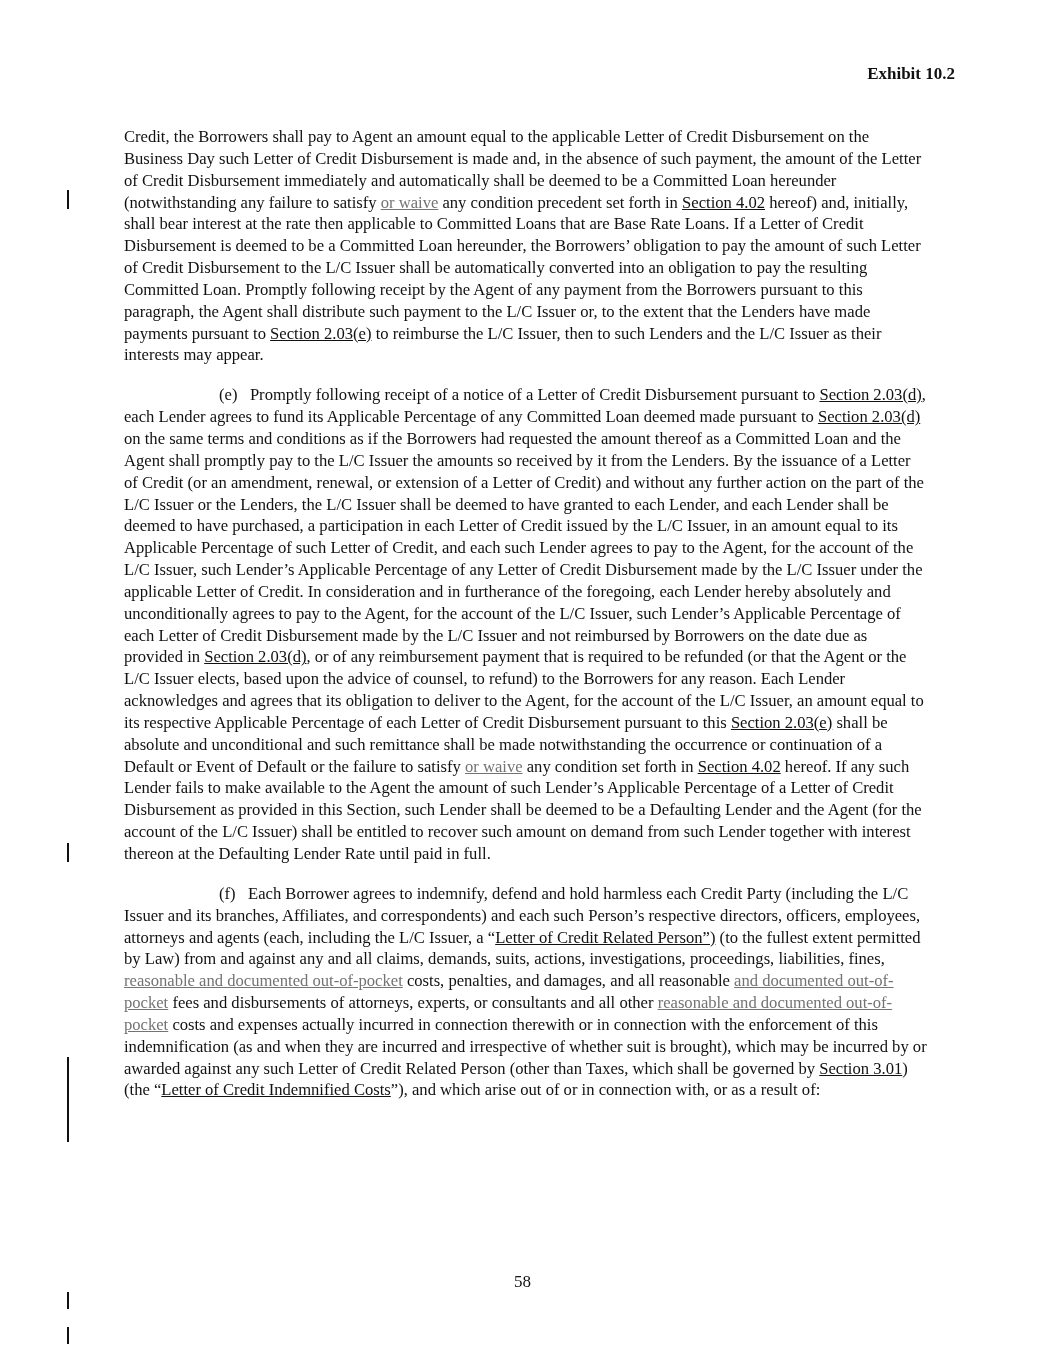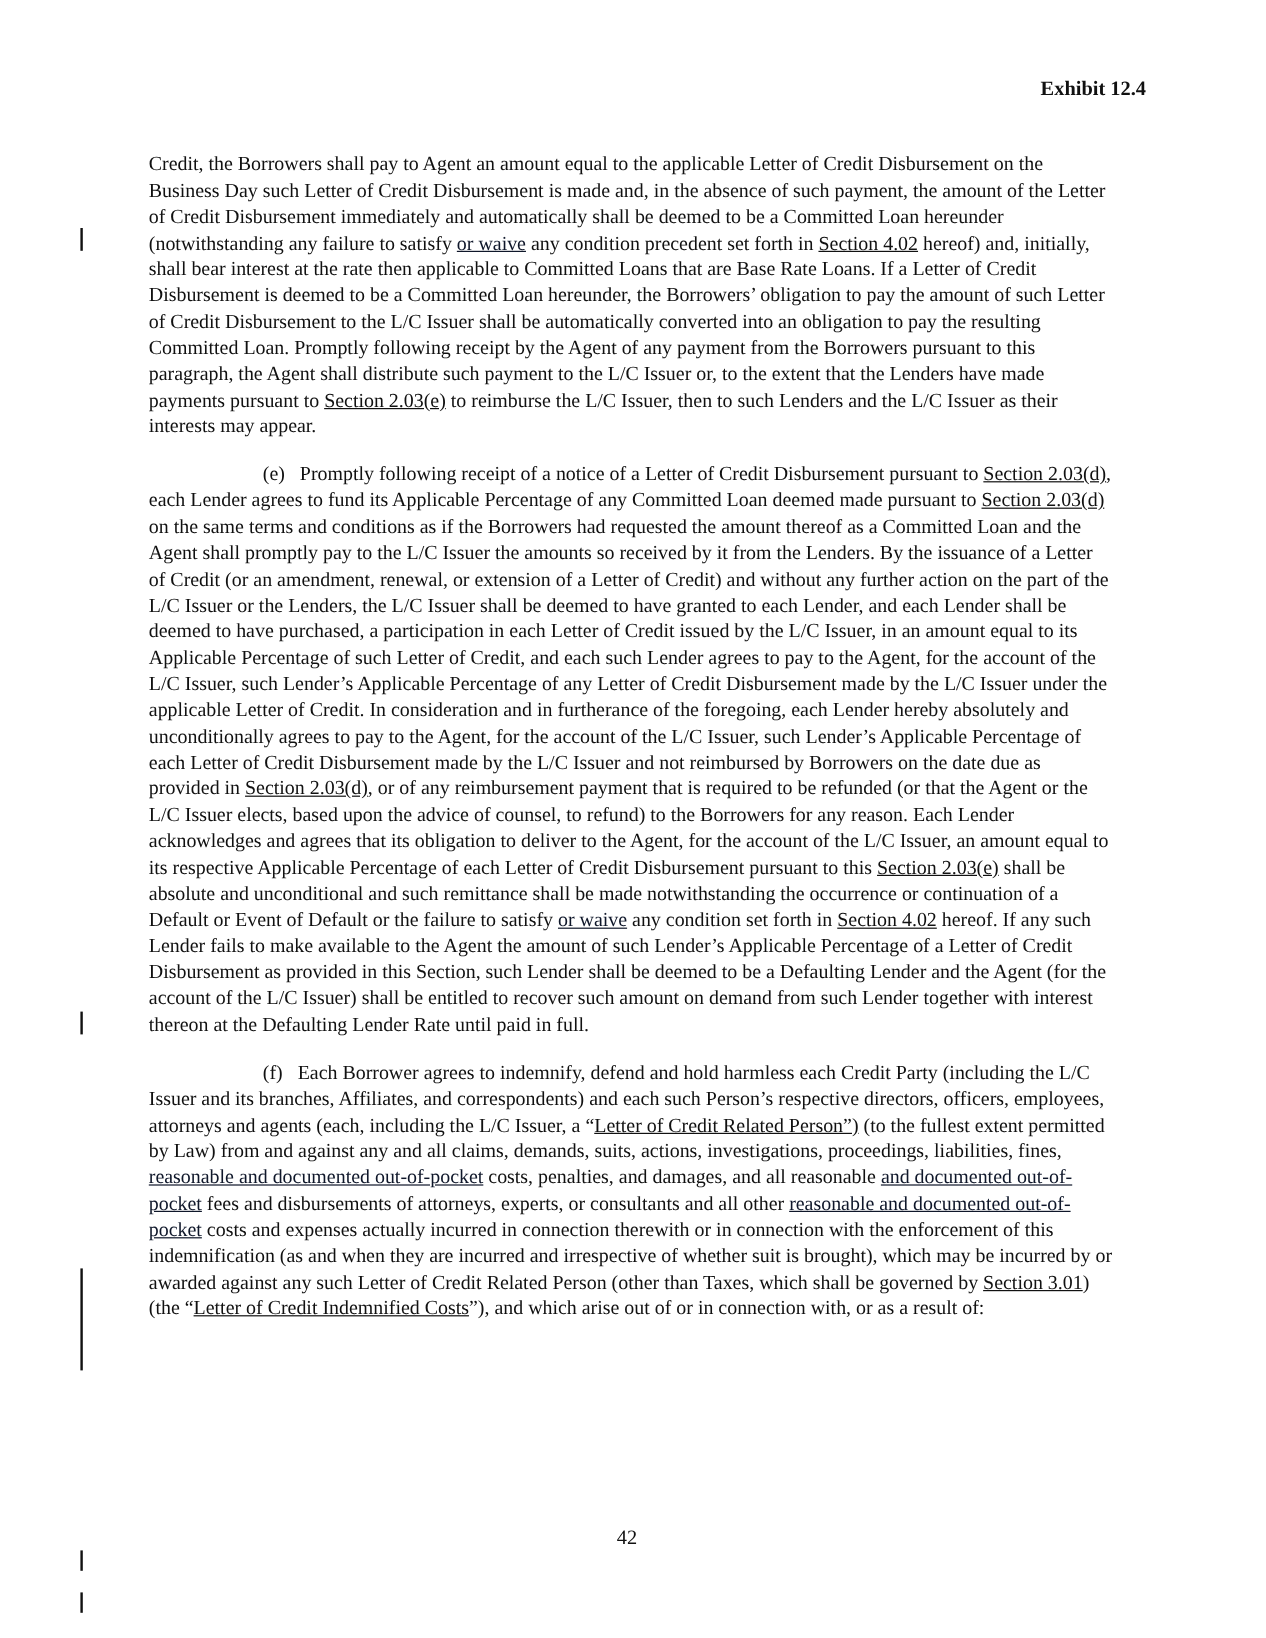--- a/index.html
+++ b/index.html
@@ -12,43 +12,43 @@
     position: absolute; top: 64px; right: 100px;
     font-weight: bold; font-size: 17px;
   }
   .body-text {
     position: absolute; left: 124px; top: 126px; width: 804px;
     font-size: 16.6px; line-height: 21.85px;
   }
   .para { margin: 0 0 18px 0; text-align: left; }
   .indent { display: inline-block; width: 95px; }
   .u { text-decoration: underline; margin-top: 32px; }
-  a.link { color: #0f172a; text-decoration: underline; }
+  a.link { color: #737373; text-decoration: underline; }
   .changebar {
     position: absolute; left: 67px; width: 2px; background: #111111;
   }
   .page-number {
     position: absolute; top: 1272px; left: 0; width: 1045px; text-align: center;
     font-size: 17px;
   }
 </style>
 </head>
 <body>
 
-<div class="exhibit">Exhibit 12.4</div>
+<div class="exhibit">Exhibit 10.2</div>
 
 <div class="changebar" style="top:190px;height:19px;"></div>
 <div class="changebar" style="top:843px;height:19px;"></div>
 <div class="changebar" style="top:1057px;height:85px;"></div>
 <div class="changebar" style="top:1292px;height:17px;"></div>
 <div class="changebar" style="top:1327px;height:17px;"></div>
 
 <div class="body-text">
 
   <p class="para"><span>Credit, the Borrowers shall pay to Agent an amount equal to the applicable Letter of Credit Disbursement on the Business Day such Letter of Credit Disbursement is made and, in the absence of such payment, the amount of the Letter of Credit Disbursement immediately and automatically shall be deemed to be a Committed Loan hereunder (notwithstanding any failure to satisfy </span><a class="link">or waive</a><span> any condition precedent set forth in </span><span class="u">Section 4.02</span><span> hereof) and, initially, shall bear interest at the rate then applicable to Committed Loans that are Base Rate Loans. If a Letter of Credit Disbursement is deemed to be a Committed Loan hereunder, the Borrowers’ obligation to pay the amount of such Letter of Credit Disbursement to the L/C Issuer shall be automatically converted into an obligation to pay the resulting Committed Loan.  Promptly following receipt by the Agent of any payment from the Borrowers pursuant to this paragraph, the Agent shall distribute such payment to the L/C Issuer or, to the extent that the Lenders have made payments pursuant to </span><span class="u">Section 2.03(e)</span><span> to reimburse the L/C Issuer, then to such Lenders and the L/C Issuer as their interests may appear.</span></p>
 
   <p class="para"><span class="indent"></span><span>(e)</span>&nbsp;&nbsp;&nbsp;<span>Promptly following receipt of a notice of a Letter of Credit Disbursement pursuant to </span><span class="u">Section 2.03(d)</span><span>, each Lender agrees to fund its Applicable Percentage of any Committed Loan deemed made pursuant to </span><span class="u">Section 2.03(d)</span><span> on the same terms and conditions as if the Borrowers had requested the amount thereof as a Committed Loan and the Agent shall promptly pay to the L/C Issuer the amounts so received by it from the Lenders.  By the issuance of a Letter of Credit (or an amendment, renewal, or extension of a Letter of Credit) and without any further action on the part of the L/C Issuer or the Lenders, the L/C Issuer shall be deemed to have granted to each Lender, and each Lender shall be deemed to have purchased, a participation in each Letter of Credit issued by the L/C Issuer, in an amount equal to its Applicable Percentage of such Letter of Credit, and each such Lender agrees to pay to the Agent, for the account of the L/C Issuer, such Lender’s Applicable Percentage of any Letter of Credit Disbursement made by the L/C Issuer under the applicable Letter of Credit.  In consideration and in furtherance of the foregoing, each Lender hereby absolutely and unconditionally agrees to pay to the Agent, for the account of the L/C Issuer, such Lender’s Applicable Percentage of each Letter of Credit Disbursement made by the L/C Issuer and not reimbursed by Borrowers on the date due as provided in </span><span class="u">Section 2.03(d)</span><span>, or of any reimbursement payment that is required to be refunded (or that the Agent or the L/C Issuer elects, based upon the advice of counsel, to refund) to the Borrowers for any reason.  Each Lender acknowledges and agrees that its obligation to deliver to the Agent, for the account of the L/C Issuer, an amount equal to its respective Applicable Percentage of each Letter of Credit Disbursement pursuant to this </span><span class="u">Section 2.03(e)</span><span> shall be absolute and unconditional and such remittance shall be made notwithstanding the occurrence or continuation of a Default or Event of Default or the failure to satisfy </span><a class="link">or waive</a><span> any condition set forth in </span><span class="u">Section 4.02</span><span> hereof.  If any such Lender fails to make available to the Agent the amount of such Lender’s Applicable Percentage of a Letter of Credit Disbursement as provided in this Section, such Lender shall be deemed to be a Defaulting Lender and the Agent (for the account of the L/C Issuer) shall be entitled to recover such amount on demand from such Lender together with interest thereon at the Defaulting Lender Rate until paid in full.</span></p>
 
   <p class="para"><span class="indent"></span><span>(f)</span>&nbsp;&nbsp;&nbsp;<span>Each Borrower agrees to indemnify, defend and hold harmless each Credit Party (including the L/C Issuer and its branches, Affiliates, and correspondents) and each such Person’s respective directors, officers, employees, attorneys and agents (each, including the L/C Issuer, a “</span><span class="u">Letter of Credit Related Person”)</span><span> (to the fullest extent permitted by Law) from and against any and all claims, demands, suits, actions, investigations, proceedings, liabilities, fines, </span><a class="link">reasonable and documented out-of-pocket</a><span> costs, penalties, and damages, and all reasonable </span><a class="link">and documented out-of-pocket</a><span> fees and disbursements of attorneys, experts, or consultants and all other </span><a class="link">reasonable and documented out-of-pocket</a><span> costs and expenses actually incurred in connection therewith or in connection with the enforcement of this indemnification (as and when they are incurred and irrespective of whether suit is brought), which may be incurred by or awarded against any such Letter of Credit Related Person (other than Taxes, which shall be governed by </span><span class="u">Section 3.01</span><span>) (the “</span><span class="u">Letter of Credit Indemnified Costs</span><span>”), and which arise out of or in connection with, or as a result of:</span></p>
 
 </div>
 
-<div class="page-number">42</div>
+<div class="page-number">58</div>
 
 </body></html>

